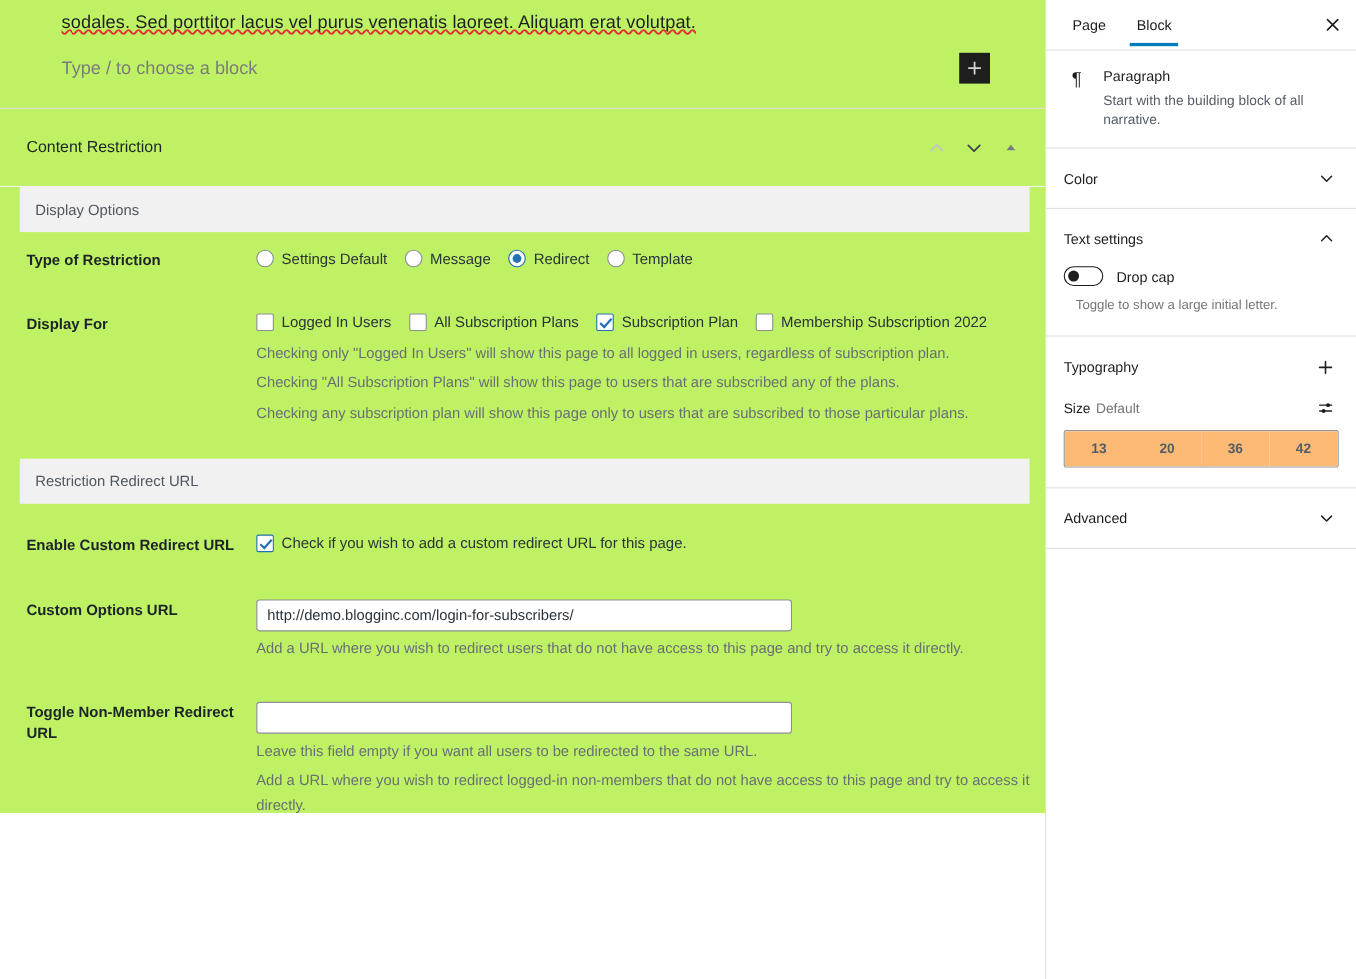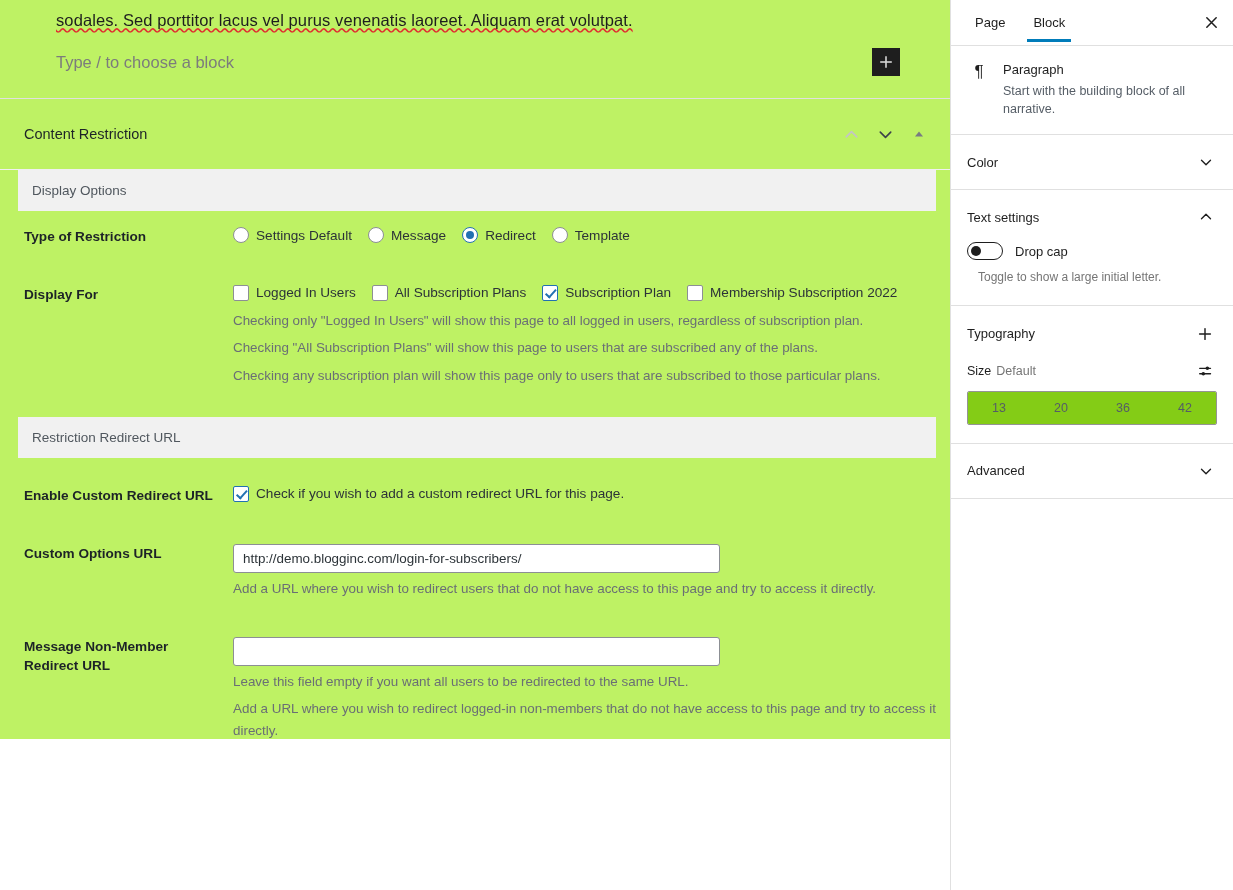--- a/index.html
+++ b/index.html
@@ -251,21 +251,22 @@
   .size-sliders { width:22px;height:22px;display:flex;align-items:center;justify-content:center;cursor:pointer; }
 
   .size-group {
     display:flex; margin: 9px 16px 18px 16px;
     border: 1px solid #949494; border-radius: 2px;
     height: 34px; overflow:hidden;
   }
   .size-btn {
     flex:1; display:flex; align-items:center; justify-content:center;
     font-size: 12.5px; color: #555d66; cursor:pointer;
-    background: #84cc16;
+    background: #fdba74;
+    font-weight: bold;
   }
 </style>
 </head>
 <body>
 
 <div class="app">
 
   <div class="editor-col">
 
     <div class="canvas">
@@ -389,21 +390,21 @@
           <div class="field-label">Custom Options URL</div>
           <div class="field-control">
             <input class="txtinput" type="text" value="http://demo.blogginc.com/login-for-subscribers/" style="">
             <div class="help compact">Add a URL where you wish to redirect users that do not have access to this page and try to access it directly.</div>
           </div>
         </div>
 
         <div class="gap-md"></div>
 
         <div class="field-row">
-          <div class="field-label">Message Non-Member Redirect URL</div>
+          <div class="field-label">Toggle Non-Member Redirect URL</div>
           <div class="field-control">
             <input class="txtinput" type="text" value="" style="">
             <div class="help compact">Leave this field empty if you want all users to be redirected to the same URL.</div>
             <div class="help compact">Add a URL where you wish to redirect logged-in non-members that do not have access to this page and try to access it directly.</div>
           </div>
         </div>
 
         <div class="gap-lg"></div>
 
         <div class="section-bar">Restriction Messages</div>

